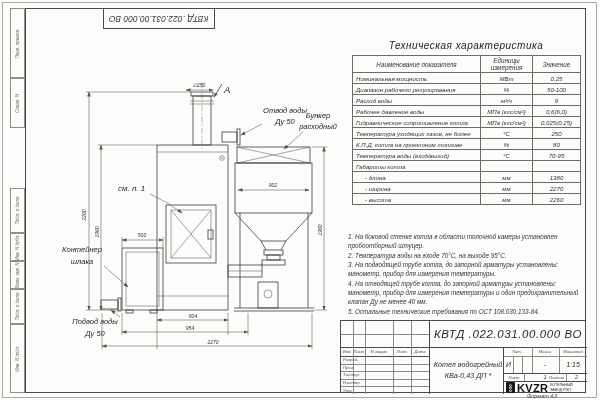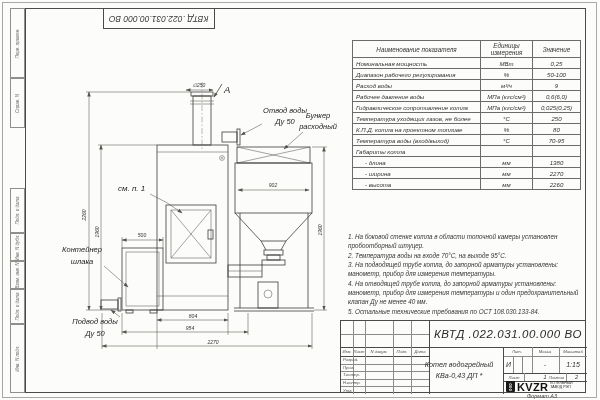--- a/index.html
+++ b/index.html
@@ -43,23 +43,23 @@
 
   
   .tblock { position:absolute; left:340px; top:320px; width:246px; height:73px; border:1.2px solid #4a4a4a; background:#fcfcfa; }
   .tb-v { position:absolute; width:1px; background:#4a4a4a; }
   .tb-v.thin, .tb-h.thin { background:#8a8a86; }
   .tb-h { position:absolute; height:1px; background:#4a4a4a; }
   .tb-abs { position:absolute; display:flex; align-items:center; justify-content:center; }
   .tb-desig { left:88px; top:0; width:158px; height:26px; font-size:11.5px; color:#2a2a2a; letter-spacing:0.6px; white-space:nowrap; }
   .tb-small { font-size:4.2px; color:#4c4c48; }
   .tb-staff { justify-content:flex-start; padding-left:2px; }
-  .tb-name { left:82px; top:27px; width:72px; height:45px; flex-direction:column; font-size:7.2px; line-height:1.5; text-align:center; }
+  .tb-name { left:91px; top:27px; width:72px; height:45px; flex-direction:column; font-size:7.2px; line-height:1.5; text-align:center; }
   .tb-val { font-size:7px; }
-  .logo-row { left:163px; top:60px; width:83px; height:13px; display:flex; gap:2px; padding-left:2px; position:absolute; }
+  .logo-row { left:163px; top:60px; width:83px; height:13px; display:flex; align-items:center; gap:2px; padding-left:2px; position:absolute; }
   .logo-box { width:9px; height:11px; background:#1a1a1a; border-radius:1px; display:flex; align-items:center; justify-content:center; }
   .logo-box span { transform:rotate(-90deg); color:#fff; font-size:3px; font-style:normal; font-weight:bold; letter-spacing:0.3px; }
   .logo-word { font-style:normal; font-weight:800; font-size:11px; color:#111; letter-spacing:0.3px; }
   .logo-name { display:flex; flex-direction:column; font-size:3.6px; line-height:1.2; font-style:normal; color:#222; }
   .format-label { position:absolute; left:498px; top:393px; width:88px; text-align:center; font-size:5.5px; color:#444; }
 
   svg.draw { position:absolute; left:0; top:0; pointer-events:none; font-family:"Liberation Sans", sans-serif; font-style:italic; }
   svg.draw .ln  { stroke:#3d3d3d; stroke-width:0.8; fill:none; }
   svg.draw .lt  { stroke:#5a5a57; stroke-width:0.55; fill:none; }
   svg.draw .dim { stroke:#55554f; stroke-width:0.55; fill:none; }
@@ -242,20 +242,21 @@
       <line class="dim" x1="157" y1="320" x2="228" y2="320" marker-start="url(#arr)" marker-end="url(#arr)"></line>
       <text class="dim-t" x="193" y="317.5" text-anchor="middle">804</text>
       <line class="dim" x1="122" y1="332" x2="248" y2="332" marker-start="url(#arr)" marker-end="url(#arr)"></line>
       <text class="dim-t" x="190" y="329.5" text-anchor="middle">954</text>
       <line class="dim" x1="102" y1="346" x2="312" y2="346" marker-start="url(#arr)" marker-end="url(#arr)"></line>
       <text class="dim-t" x="213" y="343.5" text-anchor="middle">2270</text>
     </g>
   </svg>
 
   <div class="spec">
+    <div class="spec-title">Техническая характеристика</div>
     <table class="spec-table">
       <tbody>
           <tr>
         <th class="c-name">Наименование показателя</th>
         <th class="c-unit">Единицы измерения</th>
         <th class="c-val">Значение</th>
       </tr>
       <tr>
             <td class="c-name">Номинальная мощность</td>
             <td class="c-unit">МВт</td>

